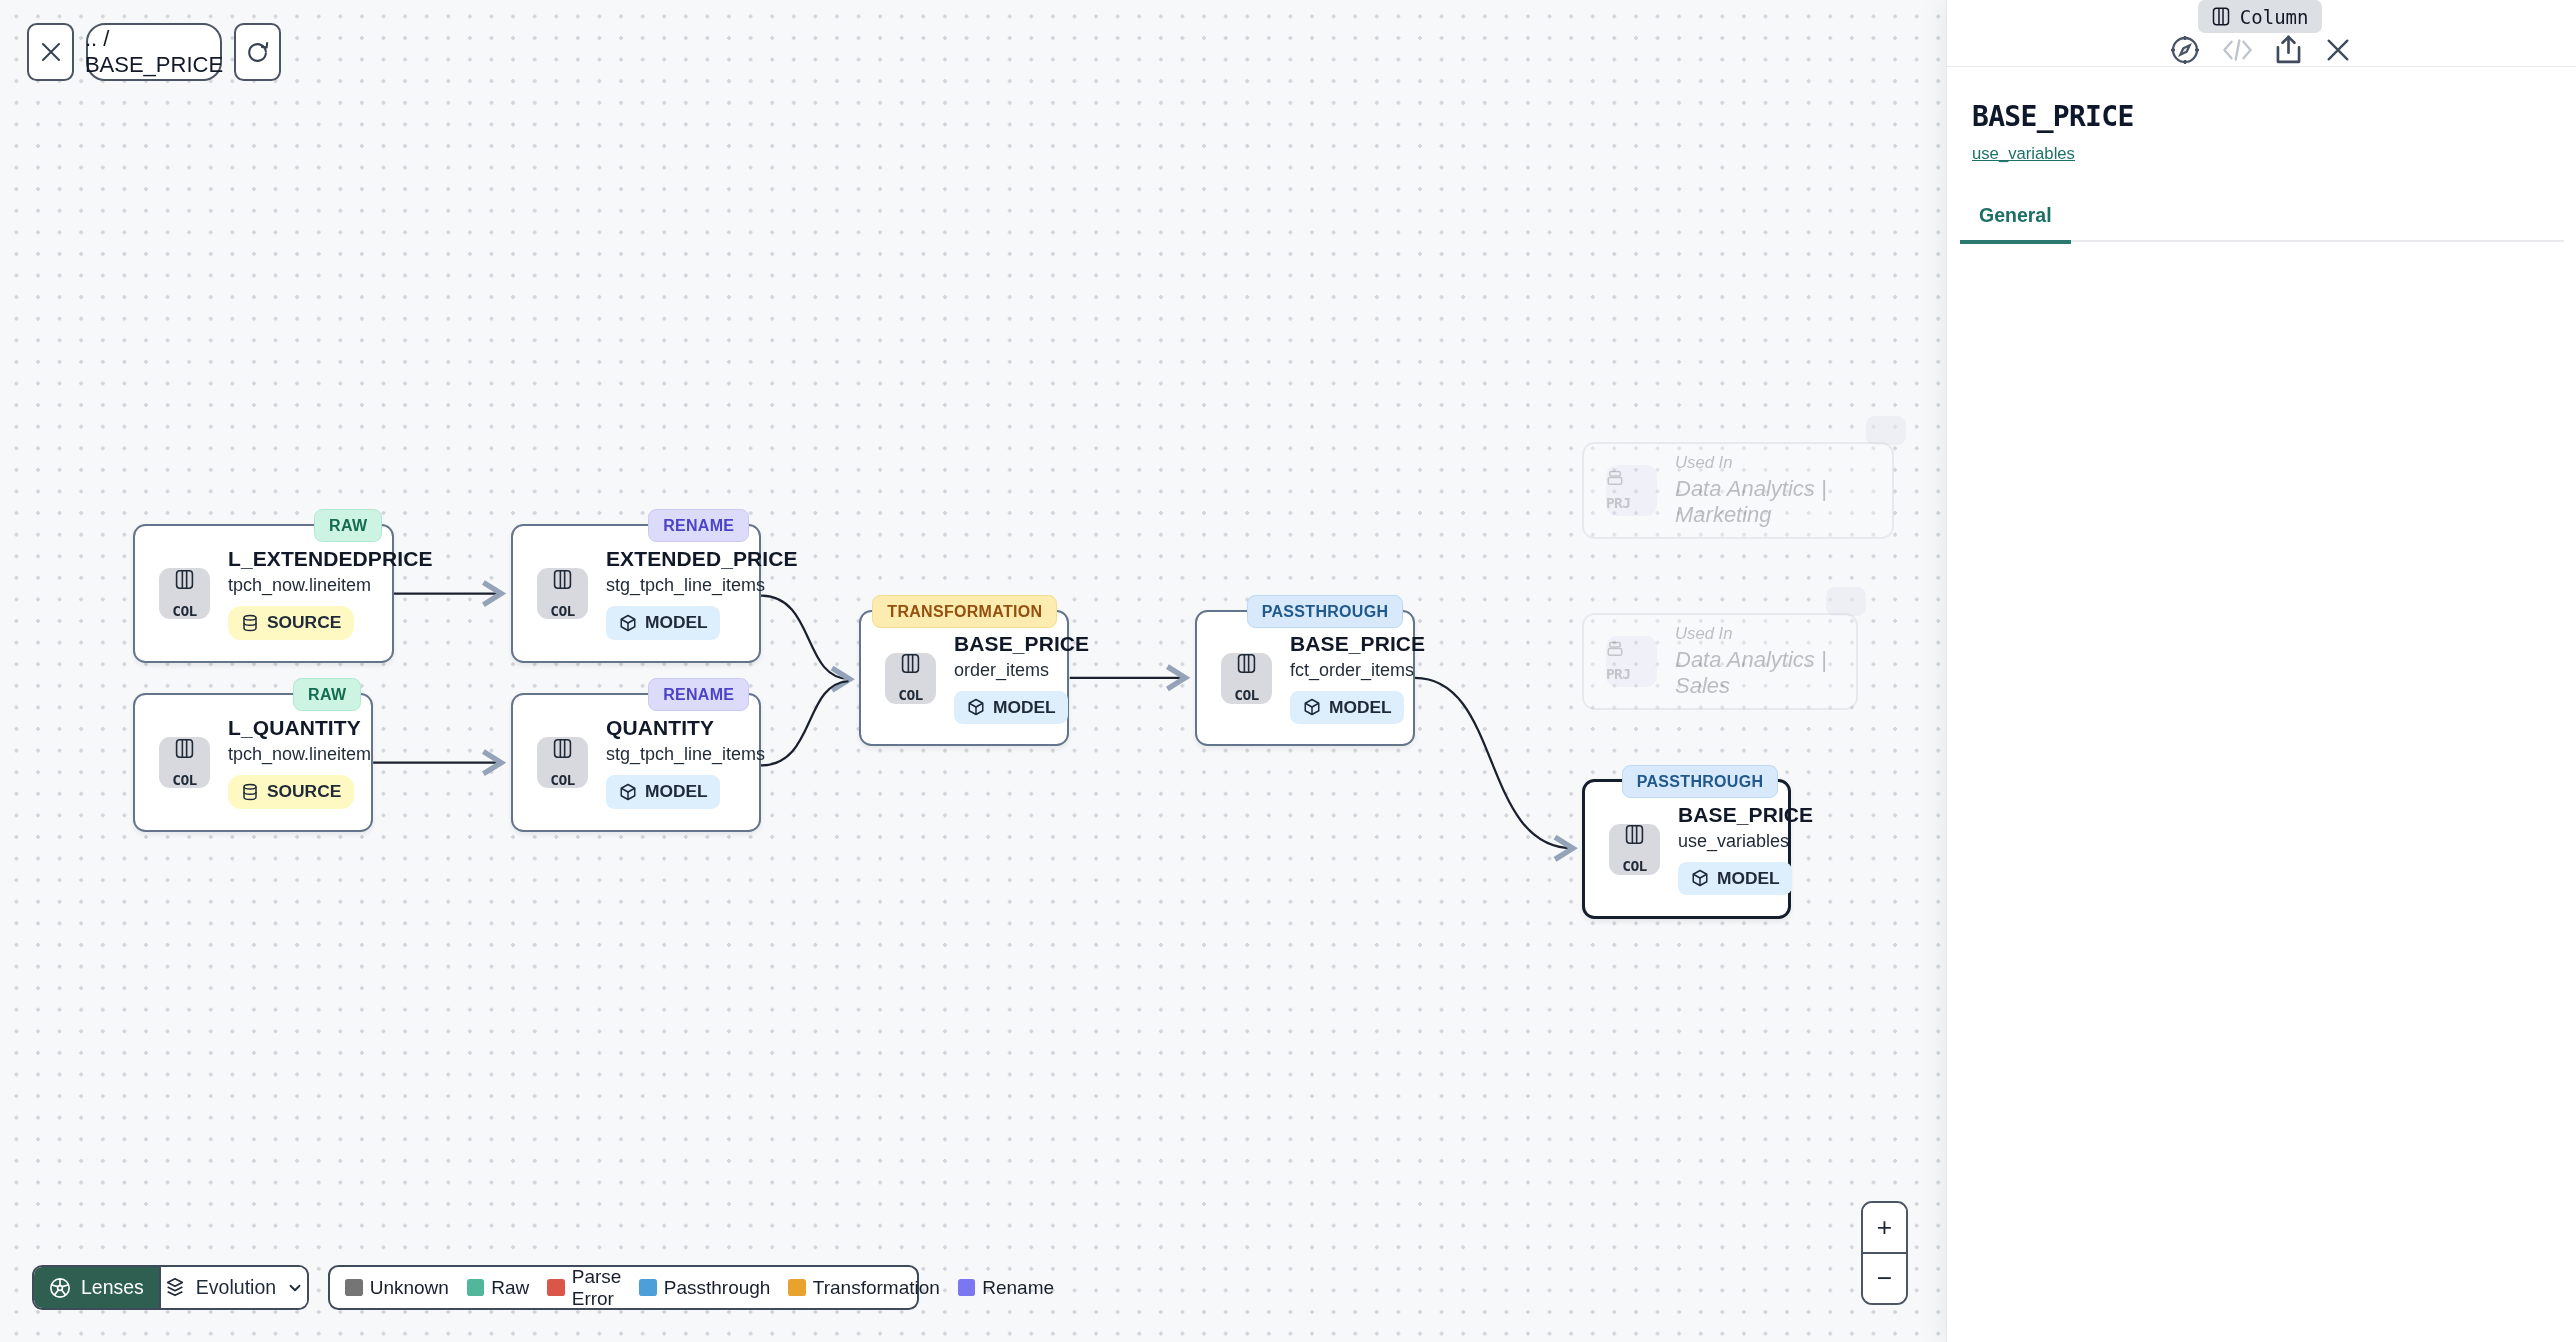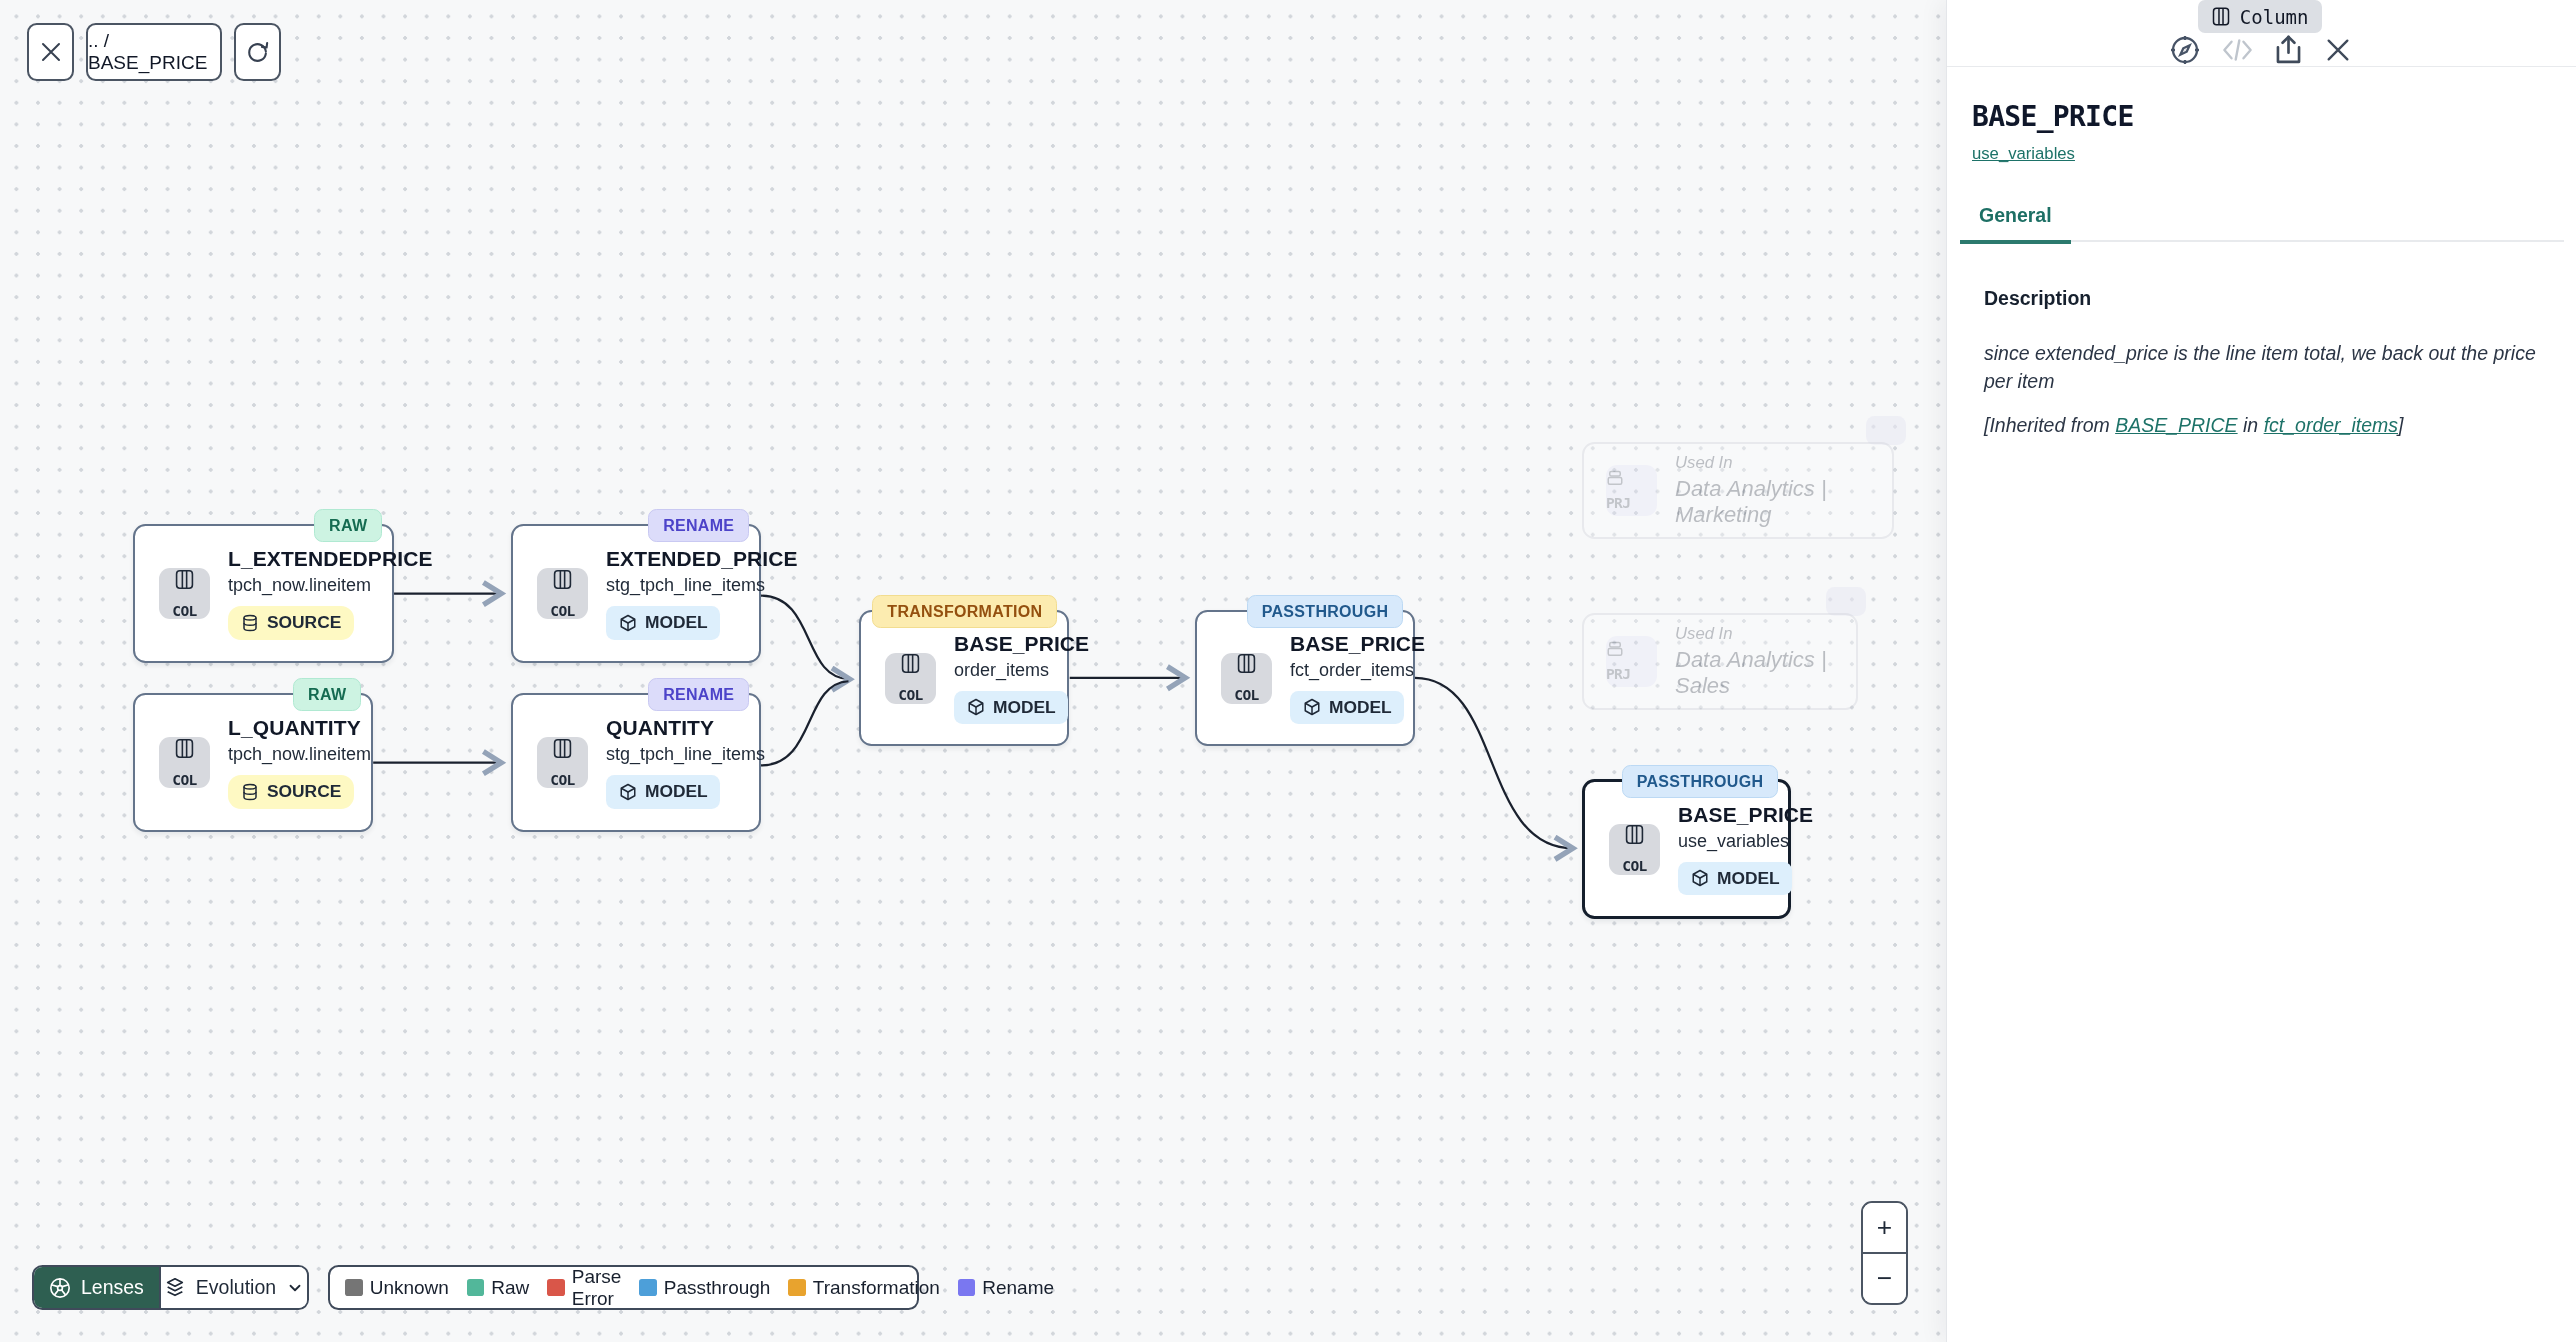--- a/index.html
+++ b/index.html
@@ -12,21 +12,21 @@
             background-color:#f7f8f9;
             background-image:radial-gradient(circle,#d2d6db 1.6px,transparent 1.7px);
             background-size:21.6px 21.6px; background-position:5.6px 5.6px; }
   .edges { position:absolute; left:0; top:0; z-index:1; pointer-events:none; }
 
   
   .tool-btn { position:absolute; z-index:5; background:#fff; border:2.1px solid #4b5563;
               border-radius:9.7px; display:flex; align-items:center; justify-content:center;
               color:#1f2937; cursor:pointer; }
   .btn-close   { left:27px;  top:23px; width:47px;  height:58px; }
-  .btn-crumb   { left:86px; top:23px; width:136px; height:58px; font-size:19px; color:#111827; }
+  .btn-crumb   { left:86px; top:23px; width:136px; height:58px; font-size:22px; color:#111827;border-radius:19px; }
   .btn-refresh { left:234px; top:23px; width:47px;  height:58px; }
 
   
   .node { position:absolute; z-index:2; background:#fff; border:2.1px solid #64748b;
           border-radius:12.5px; box-shadow:0 2.1px 5.6px rgba(15,23,42,.07);
           display:flex; align-items:center; gap:18px; padding-left:24px; }
   .node.selected { border:3.5px solid #141e2c; }
   .kind-chip { width:51px; height:51px; border-radius:11px; background:#d7d9de;
                display:flex; flex-direction:column; align-items:center; justify-content:center;
                gap:12px; flex:none; }
@@ -446,21 +446,16 @@
     </div>
 
     <div class="panel-body">
       <h1 class="panel-title">BASE_PRICE</h1>
       <a class="panel-link">use_variables</a>
 
       <div class="tabs">
         <div class="tab">General</div>
       </div>
 
-      <div class="desc-section">
-        <div class="desc-label">Description</div>
-        <p class="desc-body">since extended_price is the line item total, we back out the price per item</p>
-        <p class="desc-inherited"><span>[Inherited from </span><a>BASE_PRICE</a><span> in </span><a>fct_order_items</a><span>]</span></p>
-      </div>
     </div>
   </aside>
 </div>
 
 
 </body></html>

